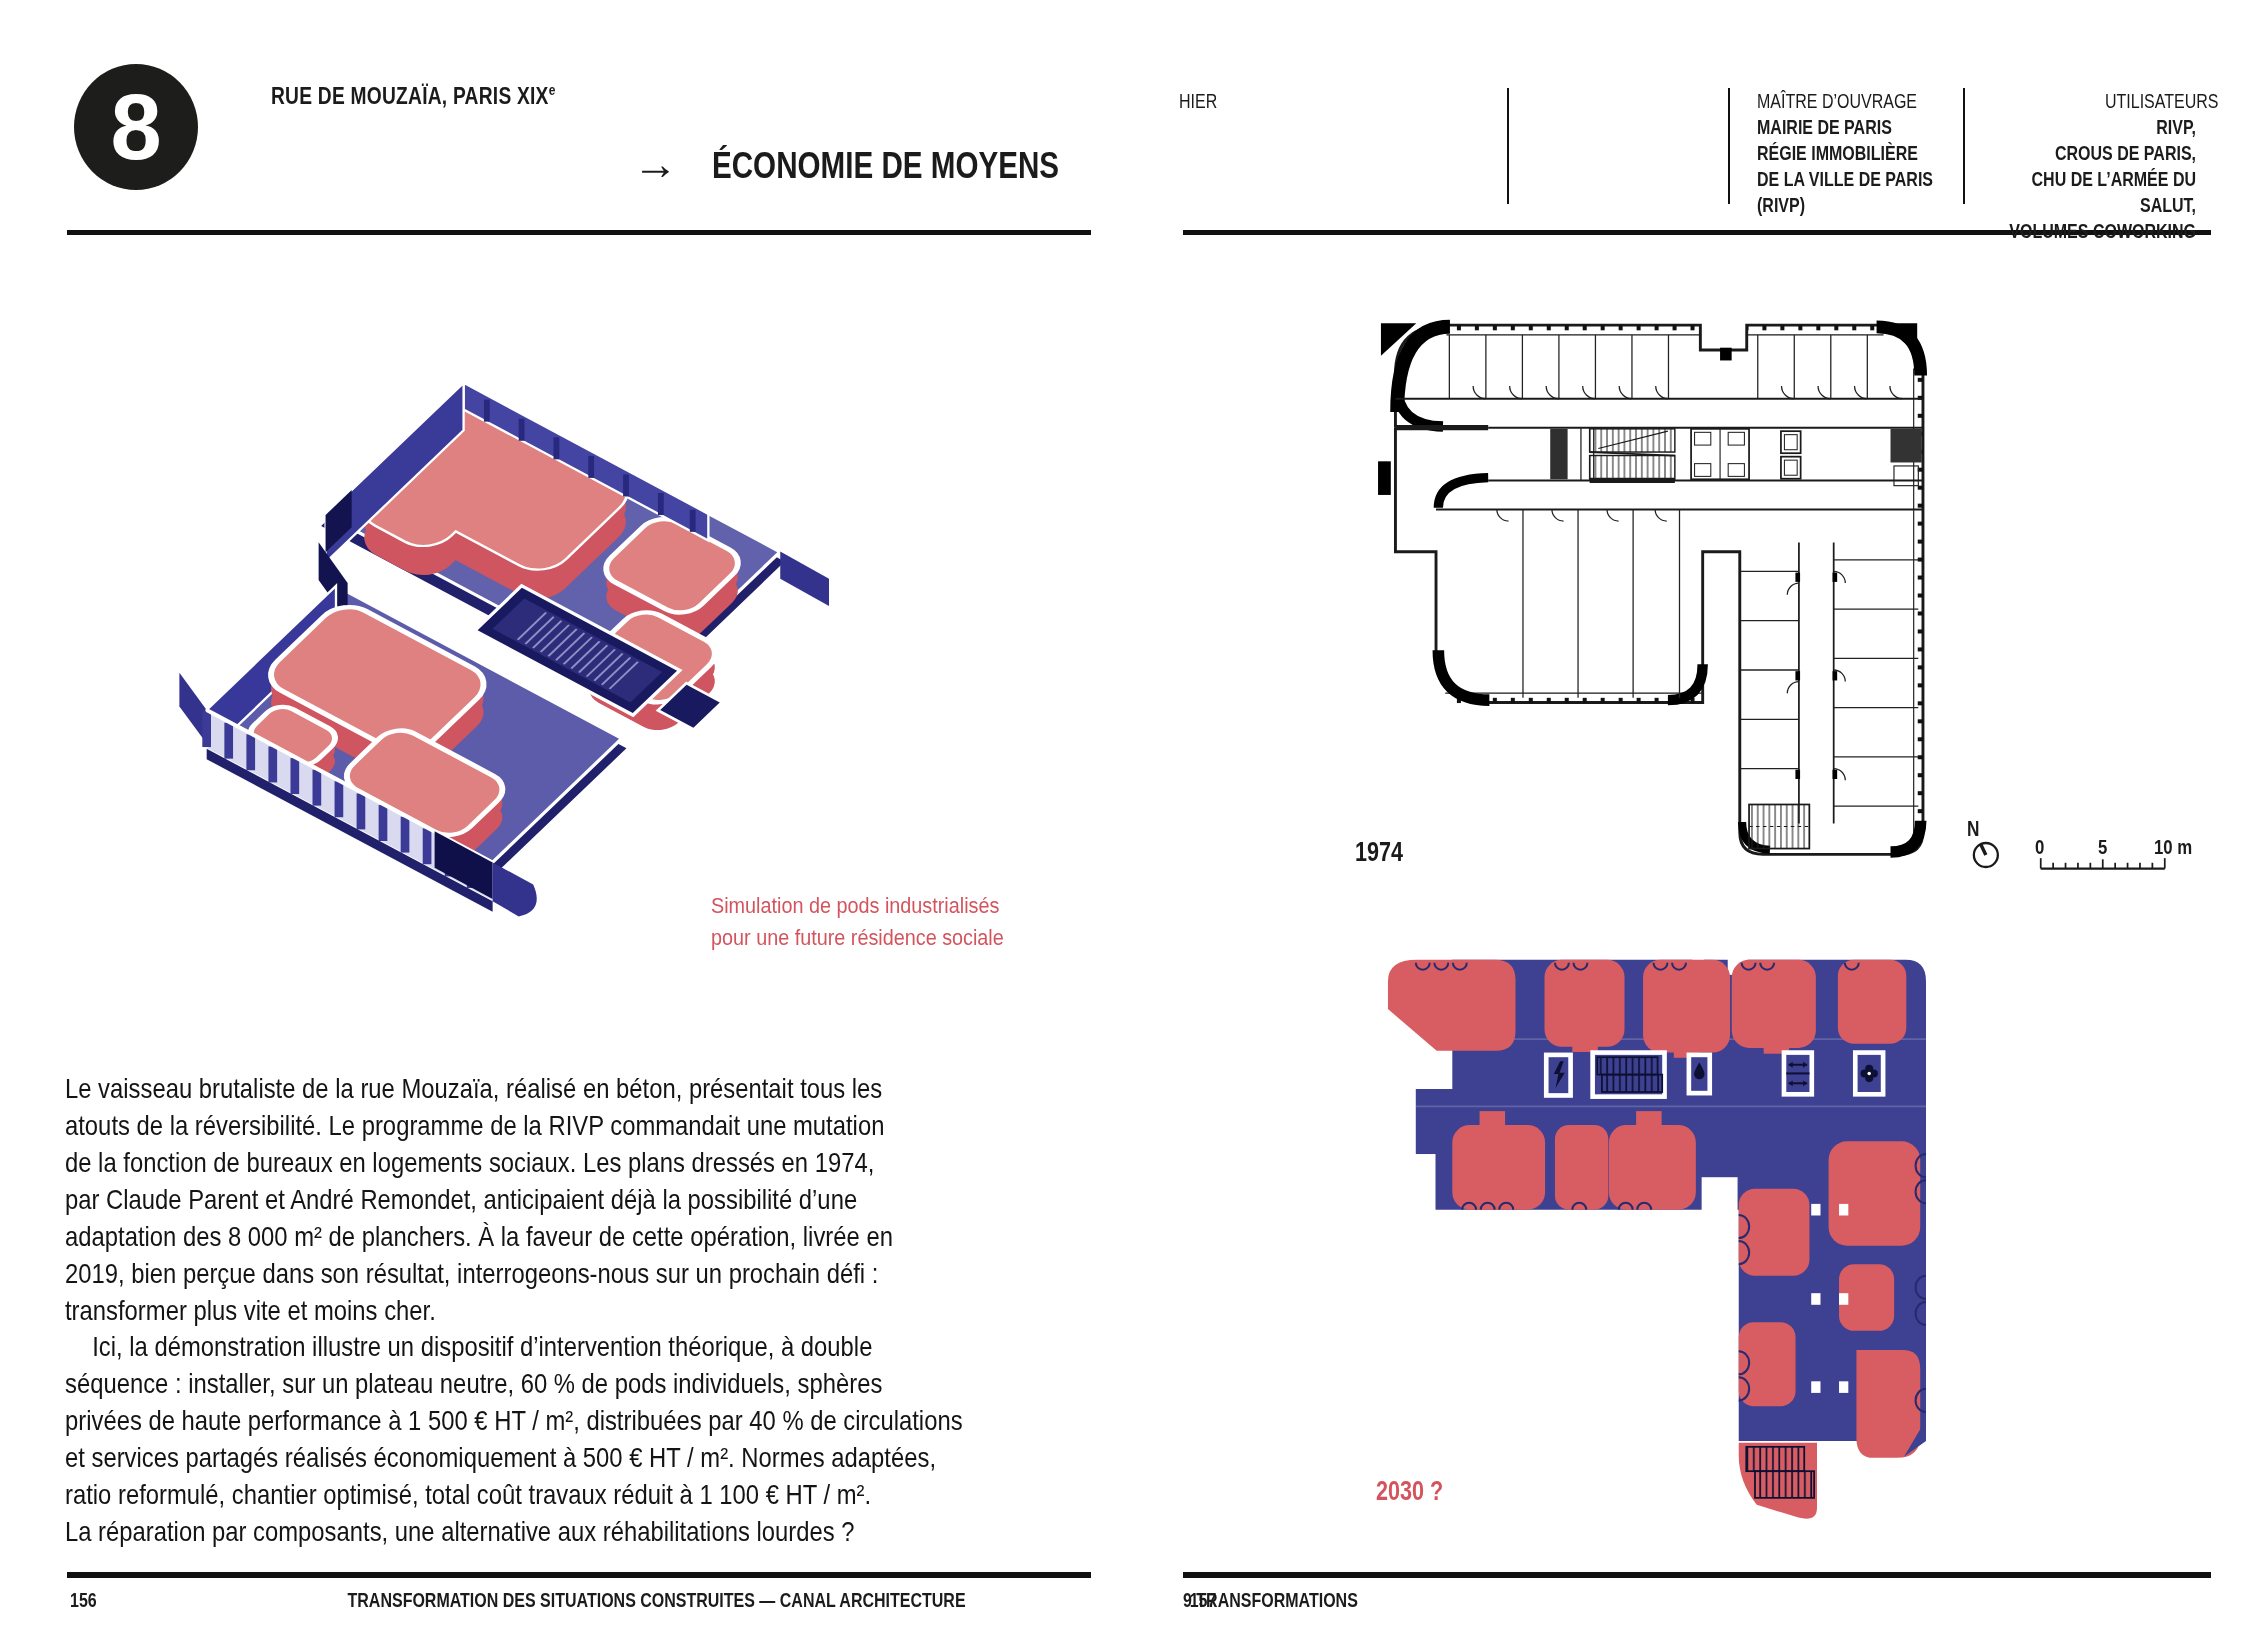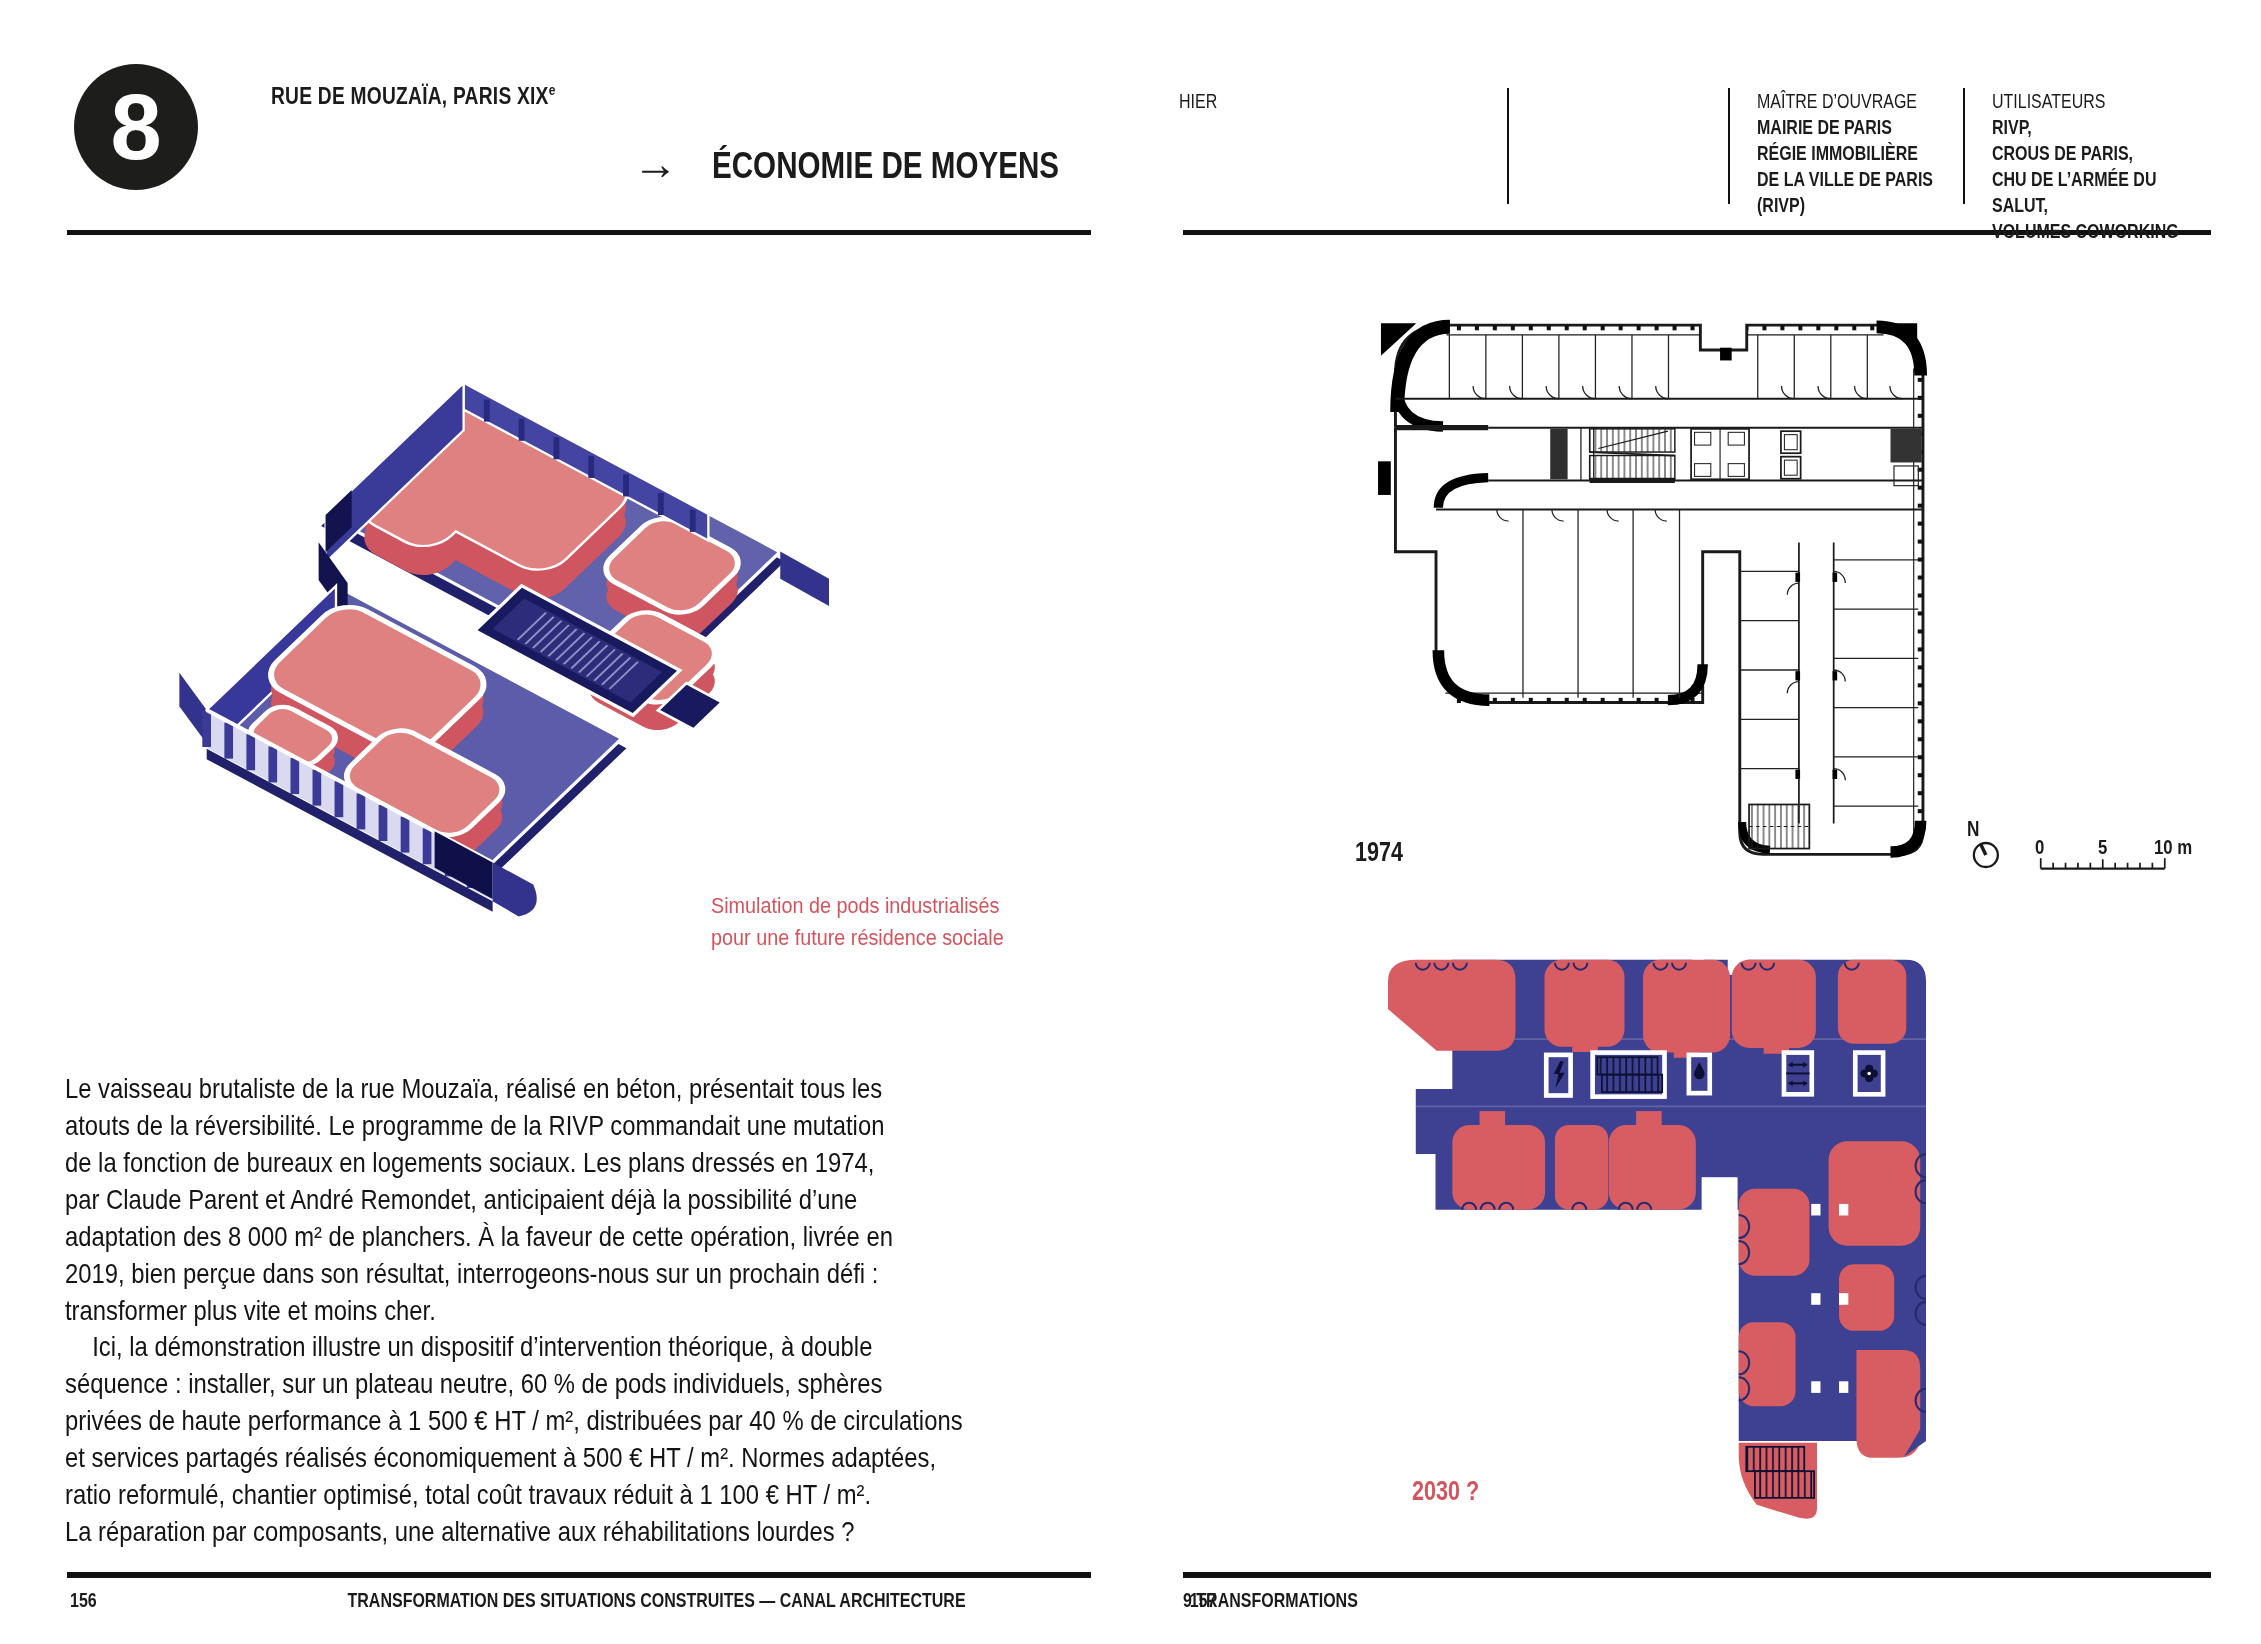--- a/index.html
+++ b/index.html
@@ -30,21 +30,21 @@
   .col-label{font-size:20px;font-weight:400;line-height:26px;}
   .col-text{font-size:20px;font-weight:700;line-height:26px;}
   .vdiv{width:1.7px;background:#111;}
   
   .body{width:1204px;transform:scaleX(.851);transform-origin:0 0;font-size:28px;line-height:37px;
     white-space:pre-line;color:#141414;}
   #para2{text-indent:32px;}
   #caption{left:711px;top:890px;color:var(--red);font-size:22px;line-height:32px;font-weight:400;}
   
   .plan-label{font-size:27px;font-weight:700;}
-  .red-label{color:var(--red);margin-left:36px;}
+  .red-label{color:var(--red);}
   #north-label{left:1967px;top:817px;font-size:21.5px;font-weight:700;}
   .scale-num{font-size:21px;font-weight:700;}
   
   .footer-text{font-size:20px;font-weight:700;}
 </style>
 </head>
 <body>
 
 <div id="page">
 
@@ -69,21 +69,21 @@
   <div class="abs vdiv" style="left:1507px;top:88px;height:116px;"></div>
   <div class="abs vdiv" style="left:1728px;top:88px;height:116px;"></div>
   <div class="abs" style="left:1757px;top:88px;width:226px;">
     <div class="col-label"><span class="cond">MAÎTRE D’OUVRAGE</span></div>
     <div class="col-text"><span class="cond">MAIRIE DE PARIS
 RÉGIE IMMOBILIÈRE
 DE LA VILLE DE PARIS
 (RIVP)</span></div>
   </div>
   <div class="abs vdiv" style="left:1963px;top:88px;height:116px;"></div>
-  <div class="abs" style="left:1992px;top:88px;width:255px;">
+  <div class="abs" style="left:1992px;top:88px;width:255px;text-align:right;">
     <div class="col-label"><span class="cond">UTILISATEURS</span></div>
     <div class="col-text"><span class="cond">RIVP,
 CROUS DE PARIS,
 CHU DE L’ARMÉE DU SALUT,
 VOLUMES COWORKING</span></div>
   </div>
 
   <svg class="abs" style="left:162px;top:313px;" width="725" height="650" viewBox="0 0 1250 1120">
 
     <g transform="translate(0,18)" fill="#20206b" stroke="#20206b" stroke-width="10">

